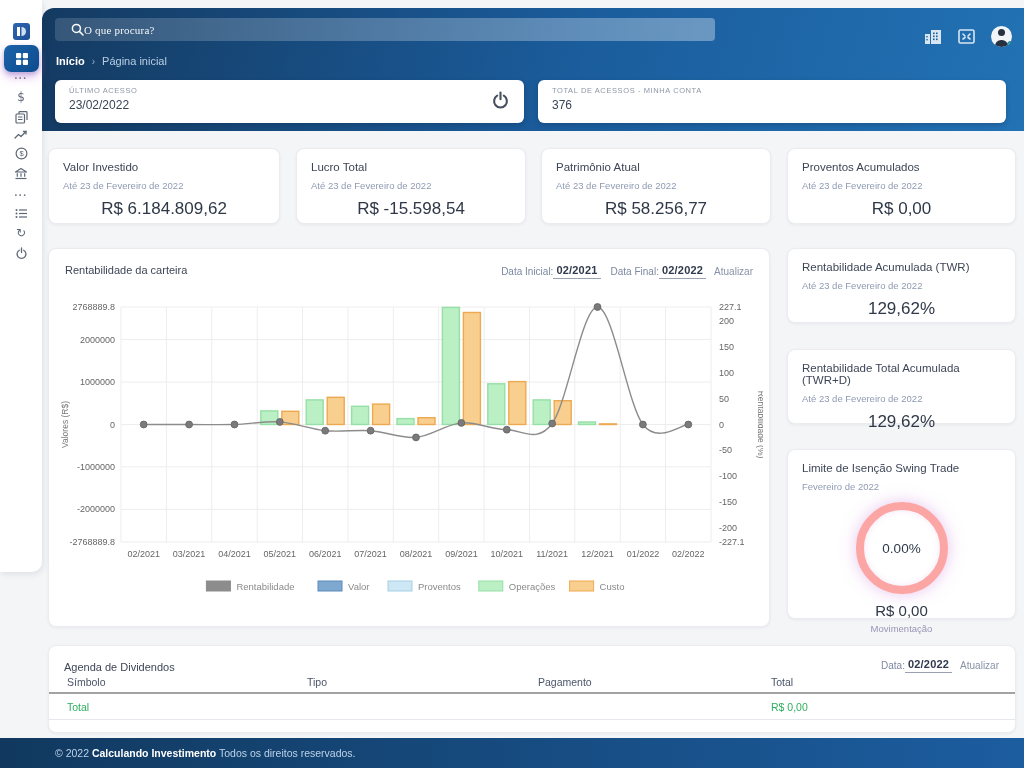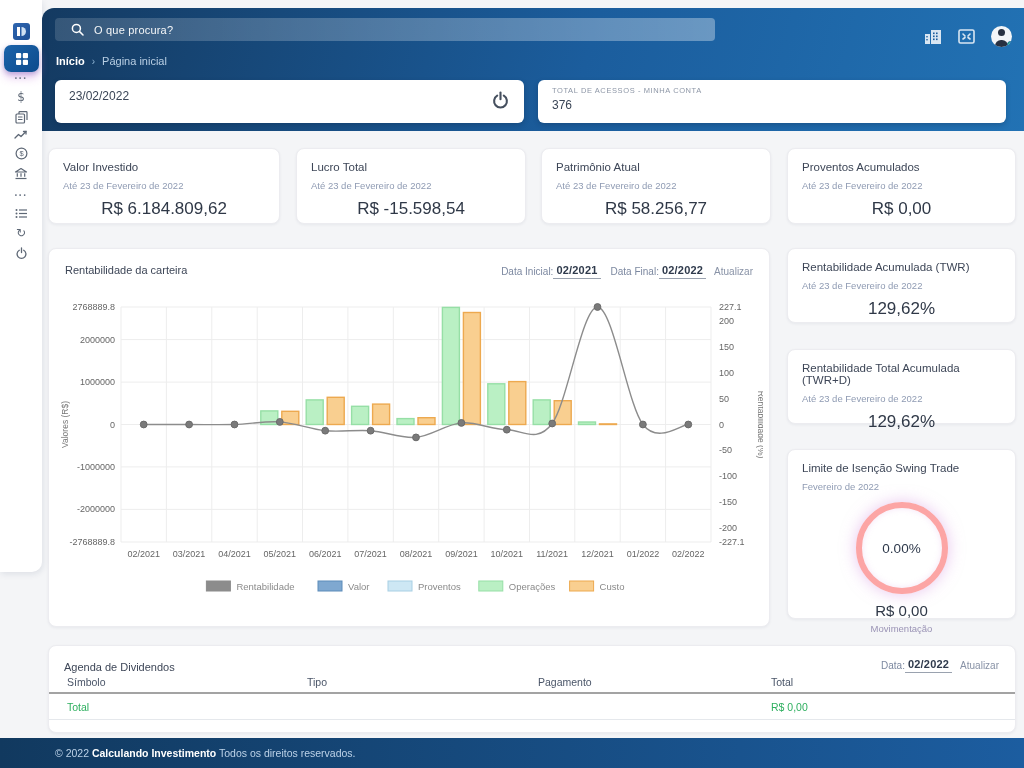--- a/index.html
+++ b/index.html
@@ -8,21 +8,21 @@
 
   
   .topbar { position:absolute; left:42px; top:8px; width:982px; height:123px;
             background:linear-gradient(105deg,#143a61 0%,#1b5d9d 55%,#2272b4 100%);
             border-top-left-radius:12px; }
   .searchbar { position:absolute; left:13px; top:10px; width:660px; height:23px; border-radius:4px;
                background:linear-gradient(90deg,rgba(255,255,255,0.14),rgba(255,255,255,0.34));
                display:flex; align-items:center; }
   .searchbar svg { margin-left:16px; flex:0 0 auto; }
   .searchbar input { background:transparent; border:none; outline:none; color:#fff;
-                     font-size:11px; margin-left:10px; width:560px; font-family:Liberation Sans, sans-serif; letter-spacing:0.2px; }
+                     font-size:11px; width:560px; font-family:Liberation Serif, serif; letter-spacing:0.2px; }
   .searchbar input::placeholder { color:rgba(255,255,255,0.95); }
   .top-icons { position:absolute; top:18px; right:12px; display:flex; align-items:center; gap:16px; }
   .avatar { width:21px; height:21px; border-radius:50%; background:#f2f5f8; position:relative;
             display:flex; align-items:flex-end; justify-content:center; overflow:hidden; }
   .avatar .head { width:7px; height:7px; border-radius:50%; background:#273142; position:absolute; top:3px; }
   .avatar .body { width:13px; height:7px; border-radius:6px 6px 0 0; background:#273142; }
   .status-dot { position:absolute; right:-2px; bottom:-1px; width:7px; height:7px; border-radius:50%;
                 background:#2ecc71; border:1px solid #1b5d9d; }
   .breadcrumb { position:absolute; left:14px; top:47px; font-size:11px; color:#b9cfe4; display:flex; gap:7px; align-items:center; }
   .breadcrumb .home { color:#ffffff; font-weight:bold; }
@@ -70,21 +70,21 @@
   .ctrl-lbl { font-size:10px; color:#7c88a0; }
   .ctrl-input { font-size:11px; font-weight:bold; color:#2f3a4c; border:none; border-bottom:1px solid #9aa2af;
                 padding:0 3px 2px 3px; letter-spacing:0.2px; }
   .ctrl-link { font-size:10px; color:#8892a6; margin-left:8px; cursor:pointer; }
 
   
   .twr-1 { left:787px; top:248px; width:229px; height:75px; padding:12px 14px; }
   .twr-2 { left:787px; top:349px; width:229px; height:75px; padding:12px 14px; }
   .swing { left:787px; top:449px; width:229px; height:170px; padding:12px 14px; text-align:center; }
   .swing .card-title, .swing .card-sub { text-align:left; }
-  .donut { width:92px; height:92px; border:6px solid #fca5a5; border-radius:50%; margin:10px auto 0 auto;
+  .donut { width:92px; height:92px; border:8px solid #fca5a5; border-radius:50%; margin:10px auto 0 auto;
            display:flex; align-items:center; justify-content:center;
            box-shadow:0 0 16px rgba(214,150,224,0.55), inset 0 0 6px rgba(214,150,224,0.25); }
   .donut span { font-size:13.5px; color:#2f3a4c; }
   .swing-amt { font-size:15px; color:#2f3847; margin-top:8px; }
   .swing-cap { font-size:9.5px; color:#9a93b5; margin-top:4px; }
 
   
   .agenda { left:48px; top:645px; width:968px; height:88px; }
   .agenda-head { display:flex; align-items:flex-end; padding:12px 16px 0 15px; }
   .agenda-head .title { font-size:11px; color:#3d4657; }
@@ -138,20 +138,21 @@
     </div>
   </div>
 
   <div class="breadcrumb">
     <span class="home">Início</span>
     <span class="sep">›</span>
     <span>Página inicial</span>
   </div>
 
   <div class="access-card access-1">
+    <div class="lbl">ÚLTIMO ACESSO</div>
     <div class="val">23/02/2022</div>
     <svg class="power-btn" width="19" height="19" viewBox="0 0 19 19">
       <path d="M6.2 4.6 a6.4 6.4 0 1 0 6.6 0" fill="none" stroke="#454f5e" stroke-width="2.1" stroke-linecap="round"></path>
       <line x1="9.5" y1="1.6" x2="9.5" y2="8.2" stroke="#454f5e" stroke-width="2.1" stroke-linecap="round"></line>
     </svg>
   </div>
   <div class="access-card access-2">
     <div class="lbl">TOTAL DE ACESSOS - MINHA CONTA</div>
     <div class="val">376</div>
   </div>

